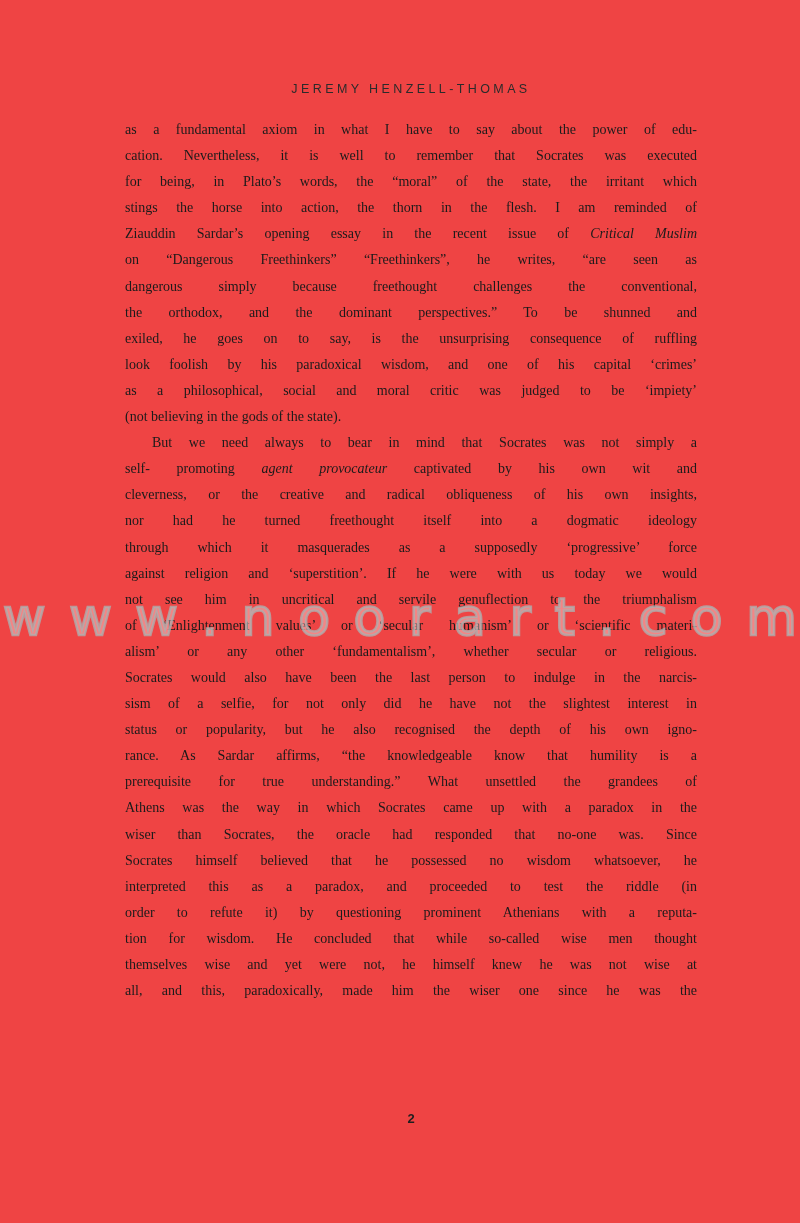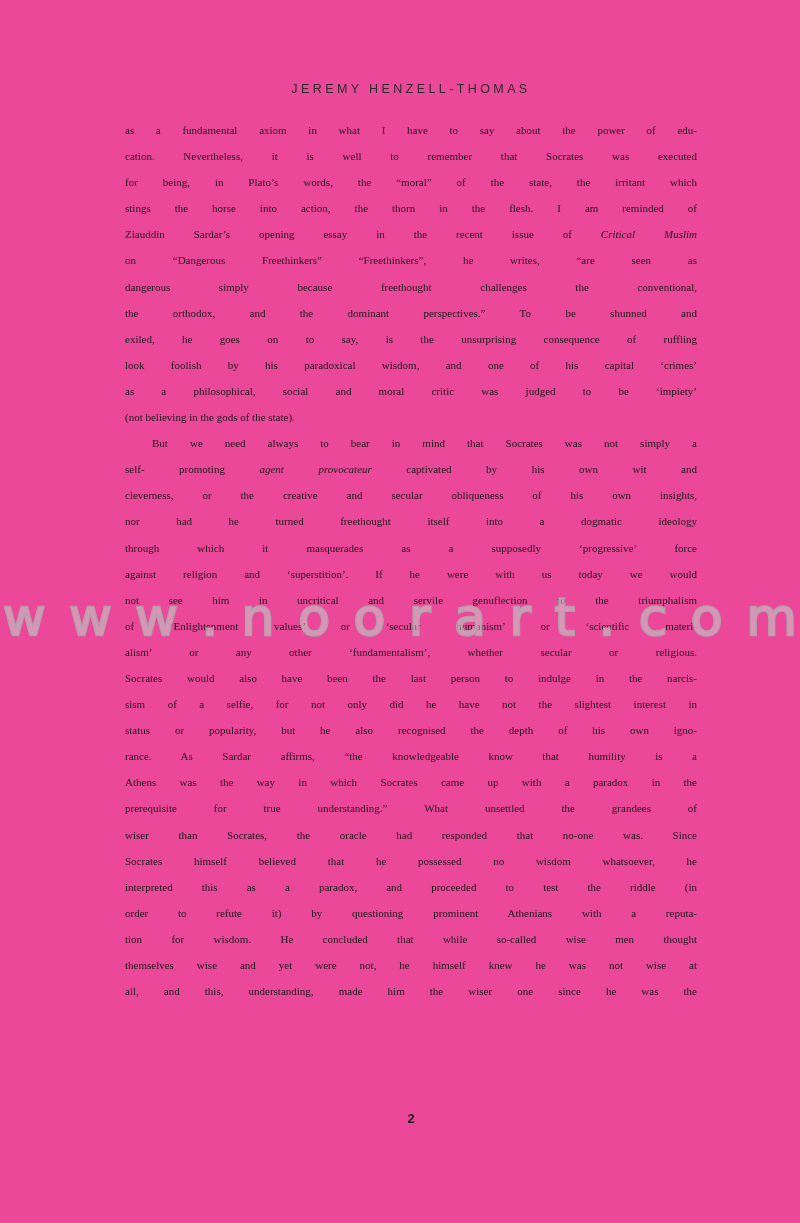--- a/index.html
+++ b/index.html
@@ -1,20 +1,20 @@
 <!DOCTYPE html>
 <html><head>
 <meta charset="utf-8">
 <style>
   html, body { margin: 0; padding: 0; background: #ffffff; }
   .page {
     position: relative;
     width: 800px;
     height: 1223px;
-    background: #ec4899;
+    background: #ef4444;
     overflow: hidden;
     font-family: "Liberation Serif", serif;
   }
   .running-header {
     position: absolute;
     top: 82px;
     left: 125px;
     width: 572px;
     text-align: center;
     font-family: "Liberation Sans", sans-serif;
@@ -25,21 +25,21 @@
     white-space: nowrap;
   }
   .text-block {
     position: absolute;
     top: 117px;
     left: 125px;
     width: 572px;
     color: #1b1b1b;
   }
   .text-line {
-    font-size: 11px;
+    font-size: 14px;
     line-height: 26.1px;
     text-align: justify;
     text-align-last: justify;
   }
   .text-line.last { text-align-last: left; }
   .text-line.indent { text-indent: 27px; }
   .text-line em { font-style: italic; }
   .watermark {
     position: absolute;
     top: 594px;
@@ -82,40 +82,40 @@
       <div class="text-line"><span>Ziauddin Sardar’s opening essay in the recent issue of </span><em>Critical Muslim</em></div>
       <div class="text-line"><span>on “Dangerous Freethinkers” “Freethinkers”, he writes, “are seen as</span></div>
       <div class="text-line"><span>dangerous simply because freethought challenges the conventional,</span></div>
       <div class="text-line"><span>the orthodox, and the dominant perspectives.” To be shunned and</span></div>
       <div class="text-line"><span>exiled, he goes on to say, is the unsurprising consequence of ruffling</span></div>
       <div class="text-line"><span>look foolish by his paradoxical wisdom, and one of his capital ‘crimes’</span></div>
       <div class="text-line"><span>as a philosophical, social and moral critic was judged to be ‘impiety’</span></div>
       <div class="text-line last"><span>(not believing in the gods of the state).</span></div>
       <div class="text-line indent"><span>But we need always to bear in mind that Socrates was not simply a</span></div>
       <div class="text-line"><span>self- promoting </span><em>agent provocateur</em><span> captivated by his own wit and</span></div>
-      <div class="text-line"><span>cleverness, or the creative and secular obliqueness of his own insights,</span></div>
+      <div class="text-line"><span>cleverness, or the creative and radical obliqueness of his own insights,</span></div>
       <div class="text-line"><span>nor had he turned freethought itself into a dogmatic ideology</span></div>
       <div class="text-line"><span>through which it masquerades as a supposedly ‘progressive’ force</span></div>
       <div class="text-line"><span>against religion and ‘superstition’. If he were with us today we would</span></div>
       <div class="text-line"><span>not see him in uncritical and servile genuflection to the triumphalism</span></div>
       <div class="text-line"><span>of ‘Enlightenment values’ or ‘secular humanism’ or ‘scientific materi-</span></div>
       <div class="text-line"><span>alism’ or any other ‘fundamentalism’, whether secular or religious.</span></div>
       <div class="text-line"><span>Socrates would also have been the last person to indulge in the narcis-</span></div>
       <div class="text-line"><span>sism of a selfie, for not only did he have not the slightest interest in</span></div>
       <div class="text-line"><span>status or popularity, but he also recognised the depth of his own igno-</span></div>
       <div class="text-line"><span>rance. As Sardar affirms, “the knowledgeable know that humility is a</span></div>
+      <div class="text-line"><span>prerequisite for true understanding.” What unsettled the grandees of</span></div>
       <div class="text-line"><span>Athens was the way in which Socrates came up with a paradox in the</span></div>
-      <div class="text-line"><span>prerequisite for true understanding.” What unsettled the grandees of</span></div>
       <div class="text-line"><span>wiser than Socrates, the oracle had responded that no-one was. Since</span></div>
       <div class="text-line"><span>Socrates himself believed that he possessed no wisdom whatsoever, he</span></div>
       <div class="text-line"><span>interpreted this as a paradox, and proceeded to test the riddle (in</span></div>
       <div class="text-line"><span>order to refute it) by questioning prominent Athenians with a reputa-</span></div>
       <div class="text-line"><span>tion for wisdom. He concluded that while so-called wise men thought</span></div>
       <div class="text-line"><span>themselves wise and yet were not, he himself knew he was not wise at</span></div>
-      <div class="text-line"><span>all, and this, understanding, made him the wiser one since he was the</span></div>
+      <div class="text-line"><span>all, and this, paradoxically, made him the wiser one since he was the</span></div>
     </div>
 
   <div class="watermark" id="watermark" aria-hidden="true">
       <span>w</span>
       <span>w</span>
       <span>w</span>
       <span>.</span>
       <span>n</span>
       <span>o</span>
       <span>o</span>

